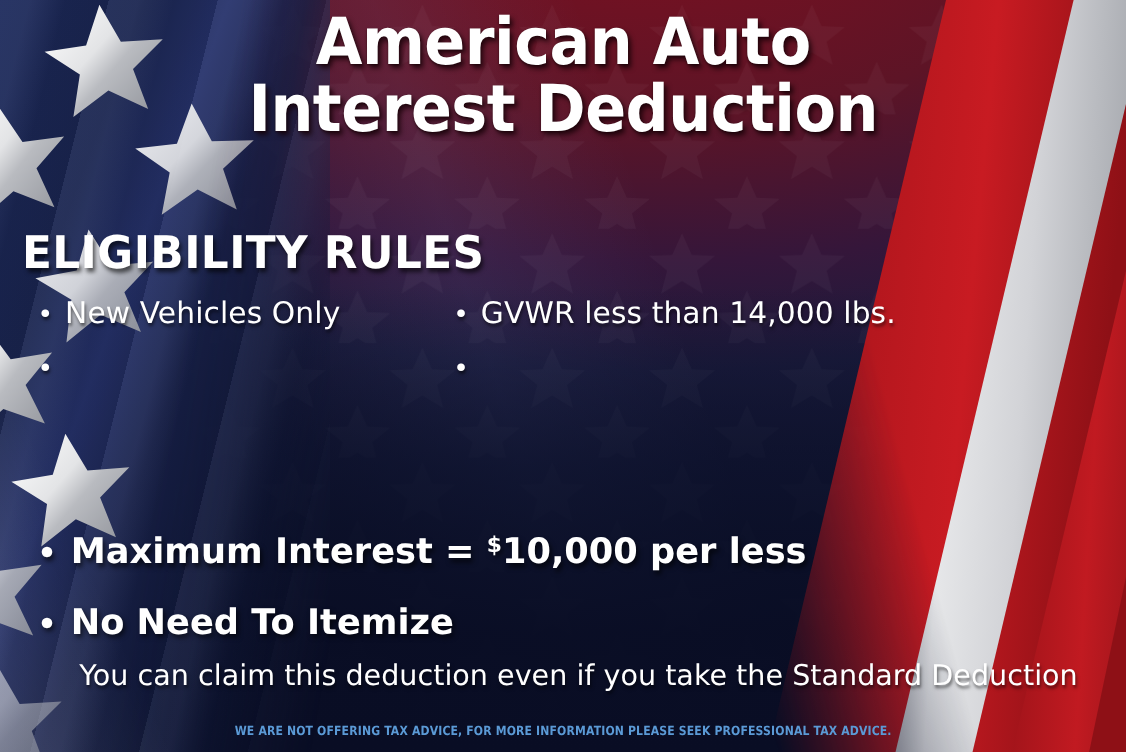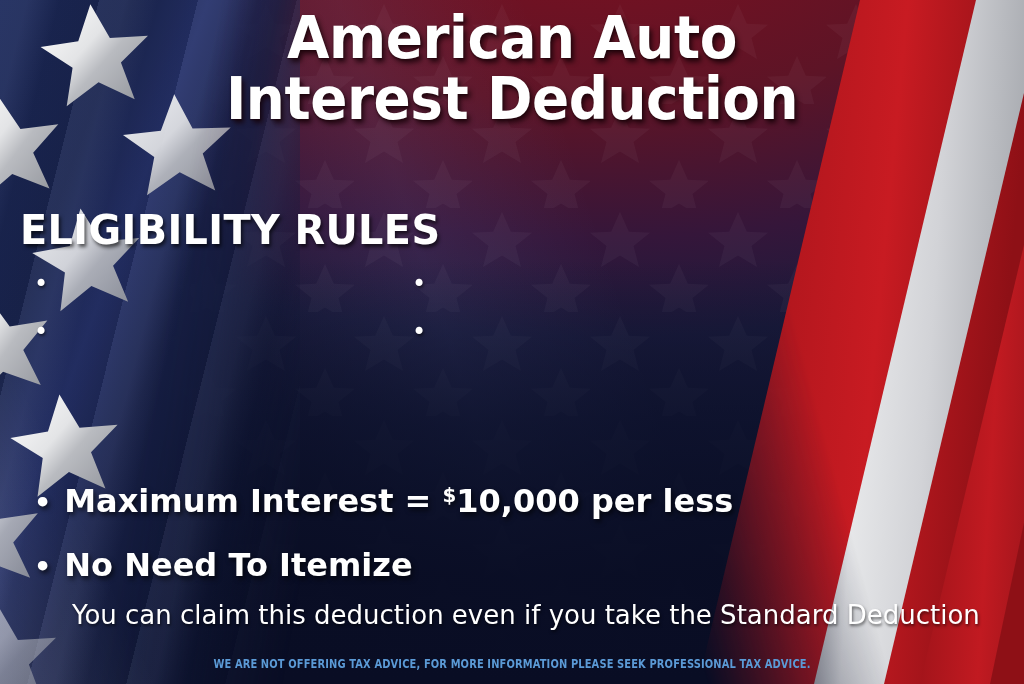--- a/index.html
+++ b/index.html
@@ -263,29 +263,31 @@
   <div class="title">
     <span class="line">American Auto</span>
     <span class="line">Interest Deduction</span>
   </div>
 
   <div class="section-heading">ELIGIBILITY RULES</div>
 
   <div class="col col-left">
     <div class="bullet">
       <span class="dot">•</span>
+      <span class="txt">New Vehicles Only</span>
     </div>
     <div class="bullet">
       <span class="dot">•</span>
     </div>
   </div>
 
   <div class="col col-right">
     <div class="bullet">
       <span class="dot">•</span>
+      <span class="txt">GVWR less than 14,000 lbs.</span>
     </div>
     <div class="bullet" style="margin-bottom:6px">
       <span class="dot">•</span>
     </div>
   </div>
 
   <div class="major major-1">
     <span class="dot">•</span>
     <span><span>Maximum Interest = </span><sup class="dollar">$</sup><span>10,000 per less</span></span>
   </div>

